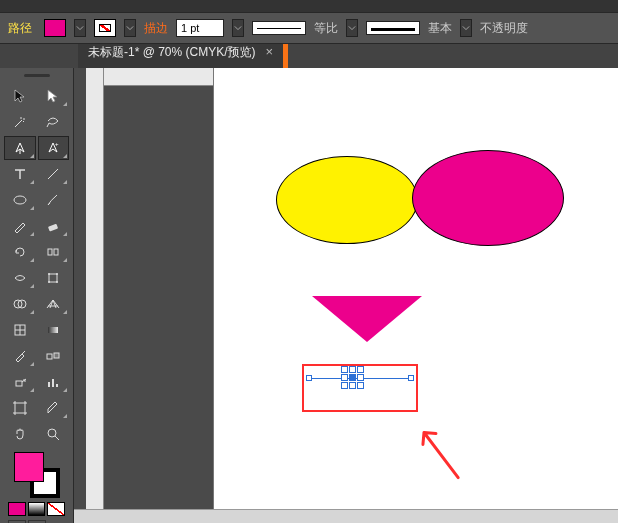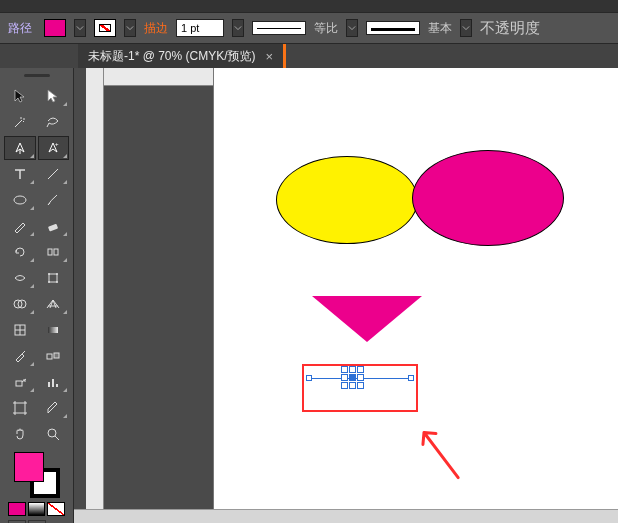--- a/index.html
+++ b/index.html
@@ -3,34 +3,34 @@
 <meta charset="utf-8">
 <style>
   * { margin: 0; padding: 0; box-sizing: border-box; font-family: "Microsoft YaHei", sans-serif; }
   body { background: #4a4a4a; width: 618px; height: 523px; overflow: hidden; position: relative; }
   
   
   .menubar { background: #333; height: 12px; width: 100%; display:flex; gap:18px; padding-left:40px; color:#ddd; font-size:11px; overflow:hidden; }
   
   
   .options { background: #535353; height: 32px; border-top:1px solid #282828; border-bottom:1px solid #282828; display:flex; align-items:center; padding:0 8px; gap:8px; color:#ddd; font-size:12px; }
-  .optlabel { color:#c4b5fd; margin-right:4px;}
+  .optlabel { color:#fde047; margin-right:4px;}
   .swatch { width:22px; height:18px; border:1px solid #000; cursor:pointer;}
   .dd { width:12px; height:18px; background:#3c3c3c; border:1px solid #222; display:flex; align-items:center; justify-content:center; cursor:pointer;}
   .dd svg{width:8px;height:8px;}
   .stroke-label { color:#ff6b1a; cursor:pointer;}
   .ptbox { background:#fff; color:#000; width:48px; height:18px; padding:2px 4px; font-size:11px; display:flex; align-items:center; border:1px solid #222;}
   .linethumb { width:54px; height:14px; background:#fff; border:1px solid #222; position:relative;}
   .linethumb::after{content:"";position:absolute;left:4px;right:4px;top:50%;height:1px;background:#000;}
   .linethumb.thick::after{height:3px;}
-  .opac { color:#ccc; font-size:15px; }
+  .opac { color:#ccc; font-size:12px; }
   
   
   .tabrow { background:#434343; height:24px; display:flex; align-items:stretch; padding-left:78px;}
-  .doctab { background:#383838; padding:0 10px; display:flex; align-items:center; gap:10px; color:#e7e7e7; font-size:12px; border-right:3px solid #f97316;}
+  .doctab { background:#383838; padding:0 10px; display:flex; gap:10px; color:#e7e7e7; font-size:12px; border-right:5px solid #f97316;}
   .doctab .x { color:#bbb; cursor:pointer; font-size:13px;}
   
   
   .toolbox { position:absolute; left:0; top:68px; width:74px; bottom:0; background:#535353; border-right:1px solid #2a2a2a; padding:6px 4px; }
   .toolbox .grip{ height:6px; display:flex; justify-content:center; margin-bottom:4px;}
   .toolbox .grip span{ width:26px; height:3px; background:#333; border-radius:2px;}
   .trow { display:flex; gap:2px; margin-bottom:2px;}
   .tbtn { width:32px; height:24px; display:flex; align-items:center; justify-content:center; cursor:pointer; border:1px solid transparent; color:#ddd; position:relative;}
   .tbtn.sel { background:#444; border:1px solid #222;}
   .tbtn svg { width:16px; height:16px; }

